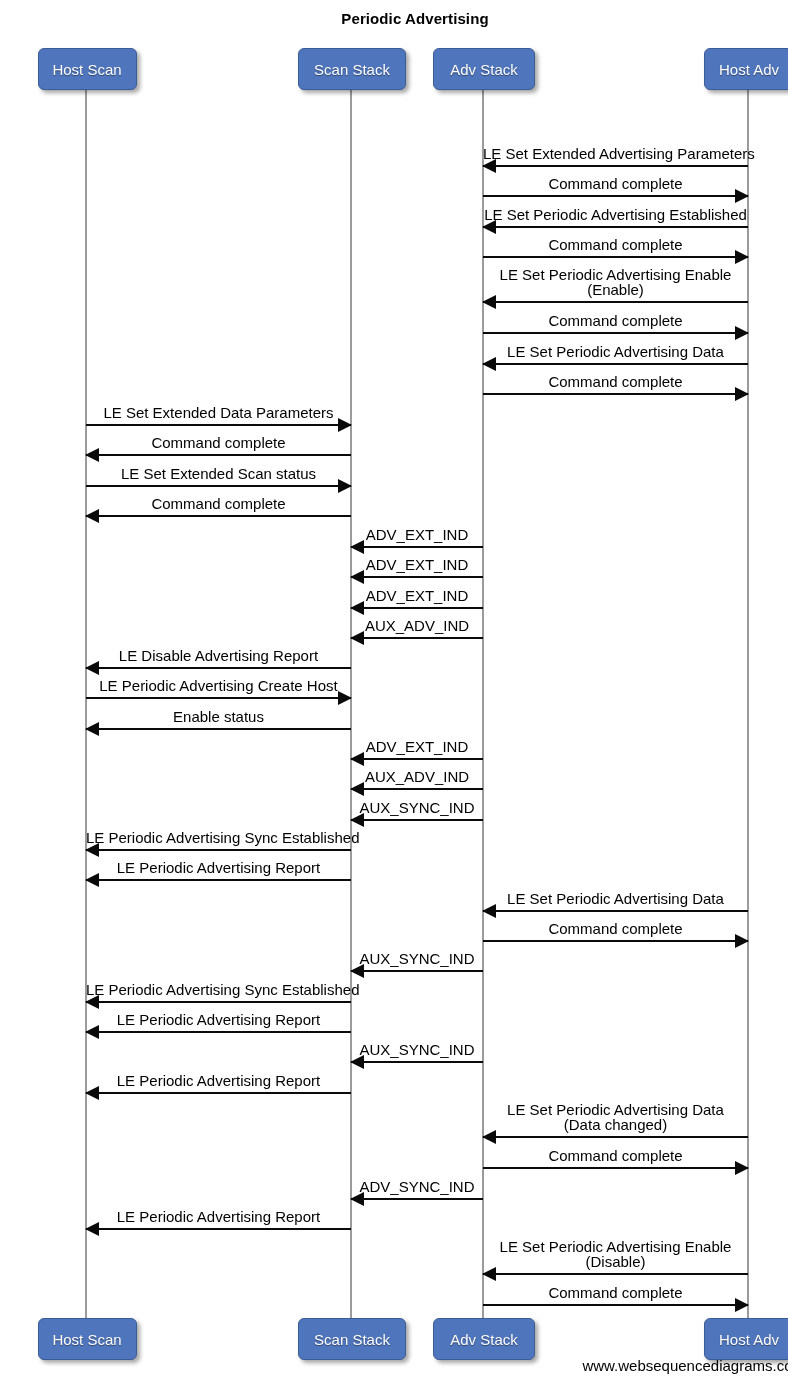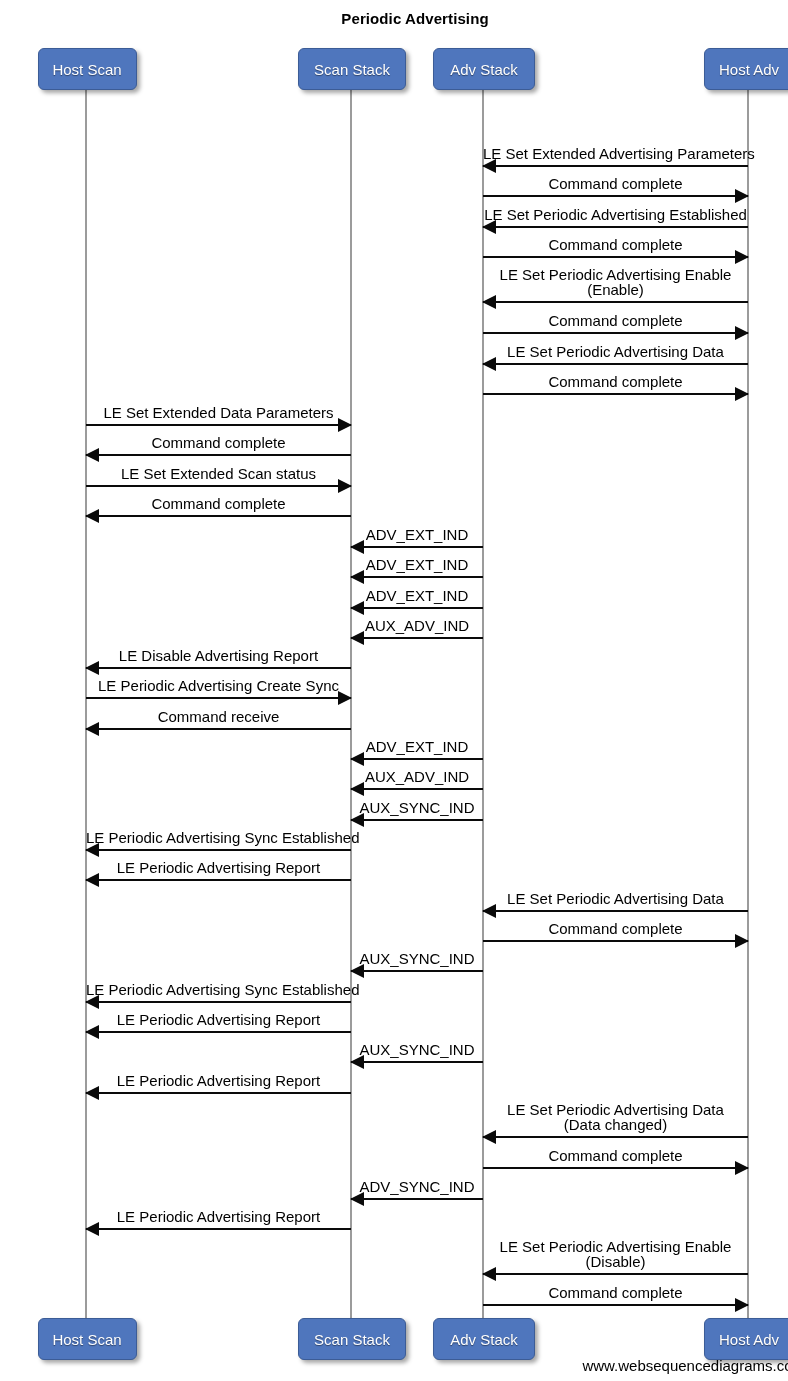--- a/index.html
+++ b/index.html
@@ -219,26 +219,26 @@
         <div class="label one">AUX_ADV_IND</div>
       </div>
       <div class="msg left" style="left: 65px; top: 667px; width: 265px;">
         <div class="line"></div>
         <div class="head"></div>
         <div class="label one">LE Disable Advertising Report</div>
       </div>
       <div class="msg right" style="left: 65px; top: 697px; width: 265px;">
         <div class="line"></div>
         <div class="head"></div>
-        <div class="label one">LE Periodic Advertising Create Sync</div>
+        <div class="label one">LE Periodic Advertising Create Host</div>
       </div>
       <div class="msg left" style="left: 65px; top: 728px; width: 265px;">
         <div class="line"></div>
         <div class="head"></div>
-        <div class="label one">Command receive</div>
+        <div class="label one">Enable status</div>
       </div>
       <div class="msg left" style="left: 330px; top: 758px; width: 132px;">
         <div class="line"></div>
         <div class="head"></div>
         <div class="label one">ADV_EXT_IND</div>
       </div>
       <div class="msg left" style="left: 330px; top: 788px; width: 132px;">
         <div class="line"></div>
         <div class="head"></div>
         <div class="label one">AUX_ADV_IND</div>

